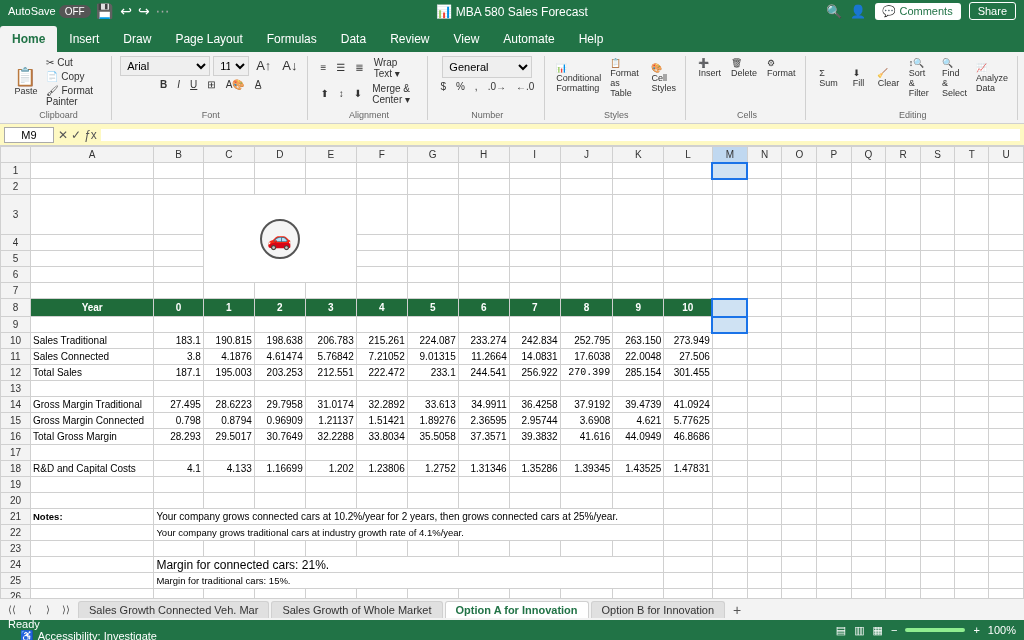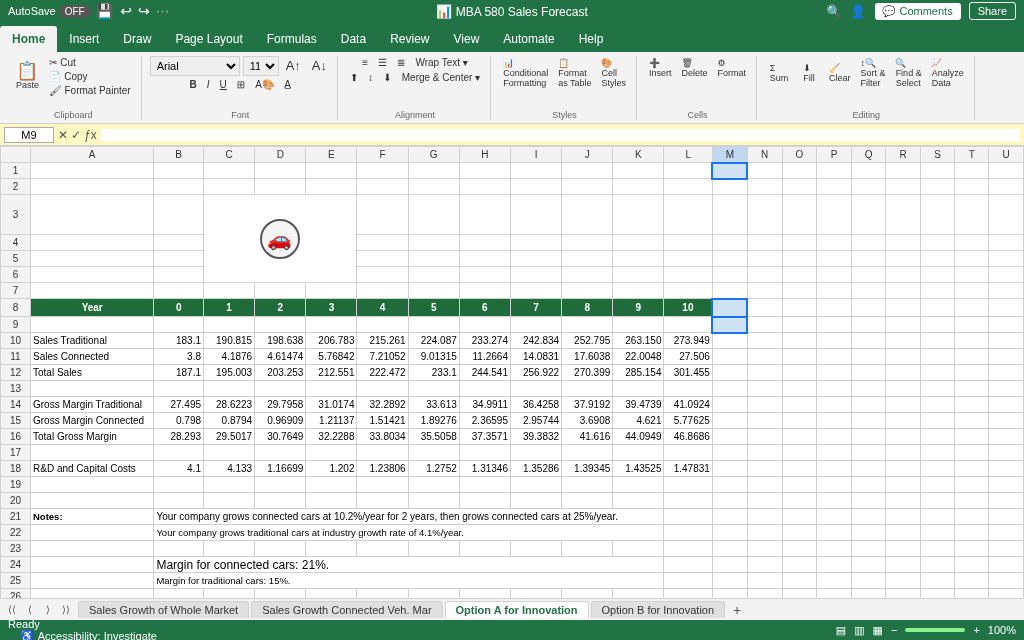--- a/index.html
+++ b/index.html
@@ -379,20 +379,33 @@
     </div>
     <div class="ribbon-row">
       <div class="ribbon-btn-sm">⬆</div>
       <div class="ribbon-btn-sm">↕</div>
       <div class="ribbon-btn-sm">⬇</div>
       <div class="ribbon-btn-sm">Merge &amp; Center ▾</div>
     </div>
     <span class="ribbon-group-label">Alignment</span>
   </div>
 
+  <div class="ribbon-group">
+    <select class="number-select">
+      <option>General</option>
+    </select>
+    <div class="ribbon-row" style="gap:2px;">
+      <div class="ribbon-btn-sm">$</div>
+      <div class="ribbon-btn-sm">%</div>
+      <div class="ribbon-btn-sm">,</div>
+      <div class="ribbon-btn-sm">.0→</div>
+      <div class="ribbon-btn-sm">←.0</div>
+    </div>
+    <span class="ribbon-group-label">Number</span>
+  </div>
 
   <div class="ribbon-group">
     <div class="ribbon-row">
       <div class="ribbon-btn" style="font-size:9px;">📊<br>Conditional<br>Formatting</div>
       <div class="ribbon-btn" style="font-size:9px;">📋<br>Format<br>as Table</div>
       <div class="ribbon-btn" style="font-size:9px;">🎨<br>Cell<br>Styles</div>
     </div>
     <span class="ribbon-group-label">Styles</span>
   </div>
 
@@ -747,21 +760,21 @@
           <td class="row-num">12</td>
           <td class="label-cell">Total Sales</td>
           <td style="text-align:right;">187.1</td>
           <td style="text-align:right;">195.003</td>
           <td style="text-align:right;">203.253</td>
           <td style="text-align:right;">212.551</td>
           <td style="text-align:right;">222.472</td>
           <td style="text-align:right;">233.1</td>
           <td style="text-align:right;">244.541</td>
           <td style="text-align:right;">256.922</td>
-          <td style="text-align:right;">270.399</td>
+          <td style="text-align:right;font-family:Liberation Mono, monospace;">270.399</td>
           <td style="text-align:right;">285.154</td>
           <td style="text-align:right;">301.455</td>
           <td></td>
             <td></td>
             <td></td>
             <td></td>
             <td></td>
             <td></td>
             <td></td>
             <td></td>
@@ -1086,22 +1099,22 @@
   </div>
 </div>
 
 <div id="sheet-tabs">
   <div class="tab-nav">
     <div class="tab-nav-btn">⟨⟨</div>
     <div class="tab-nav-btn">⟨</div>
     <div class="tab-nav-btn">⟩</div>
     <div class="tab-nav-btn">⟩⟩</div>
   </div>
+  <div class="sheet-tab">Sales Growth Connected Veh. Mar</div>
   <div class="sheet-tab">Sales Growth of Whole Market</div>
-  <div class="sheet-tab">Sales Growth Connected Veh. Mar</div>
   <div class="sheet-tab active">Option A for Innovation</div>
   <div class="sheet-tab">Option B for Innovation</div>
   <div class="tab-add">+</div>
 </div>
 
 <div id="status-bar">
   <div class="left">
     <span>Ready</span>
     <span style="margin-left:12px;display:flex;align-items:center;gap:4px;">
       <span>♿</span>

